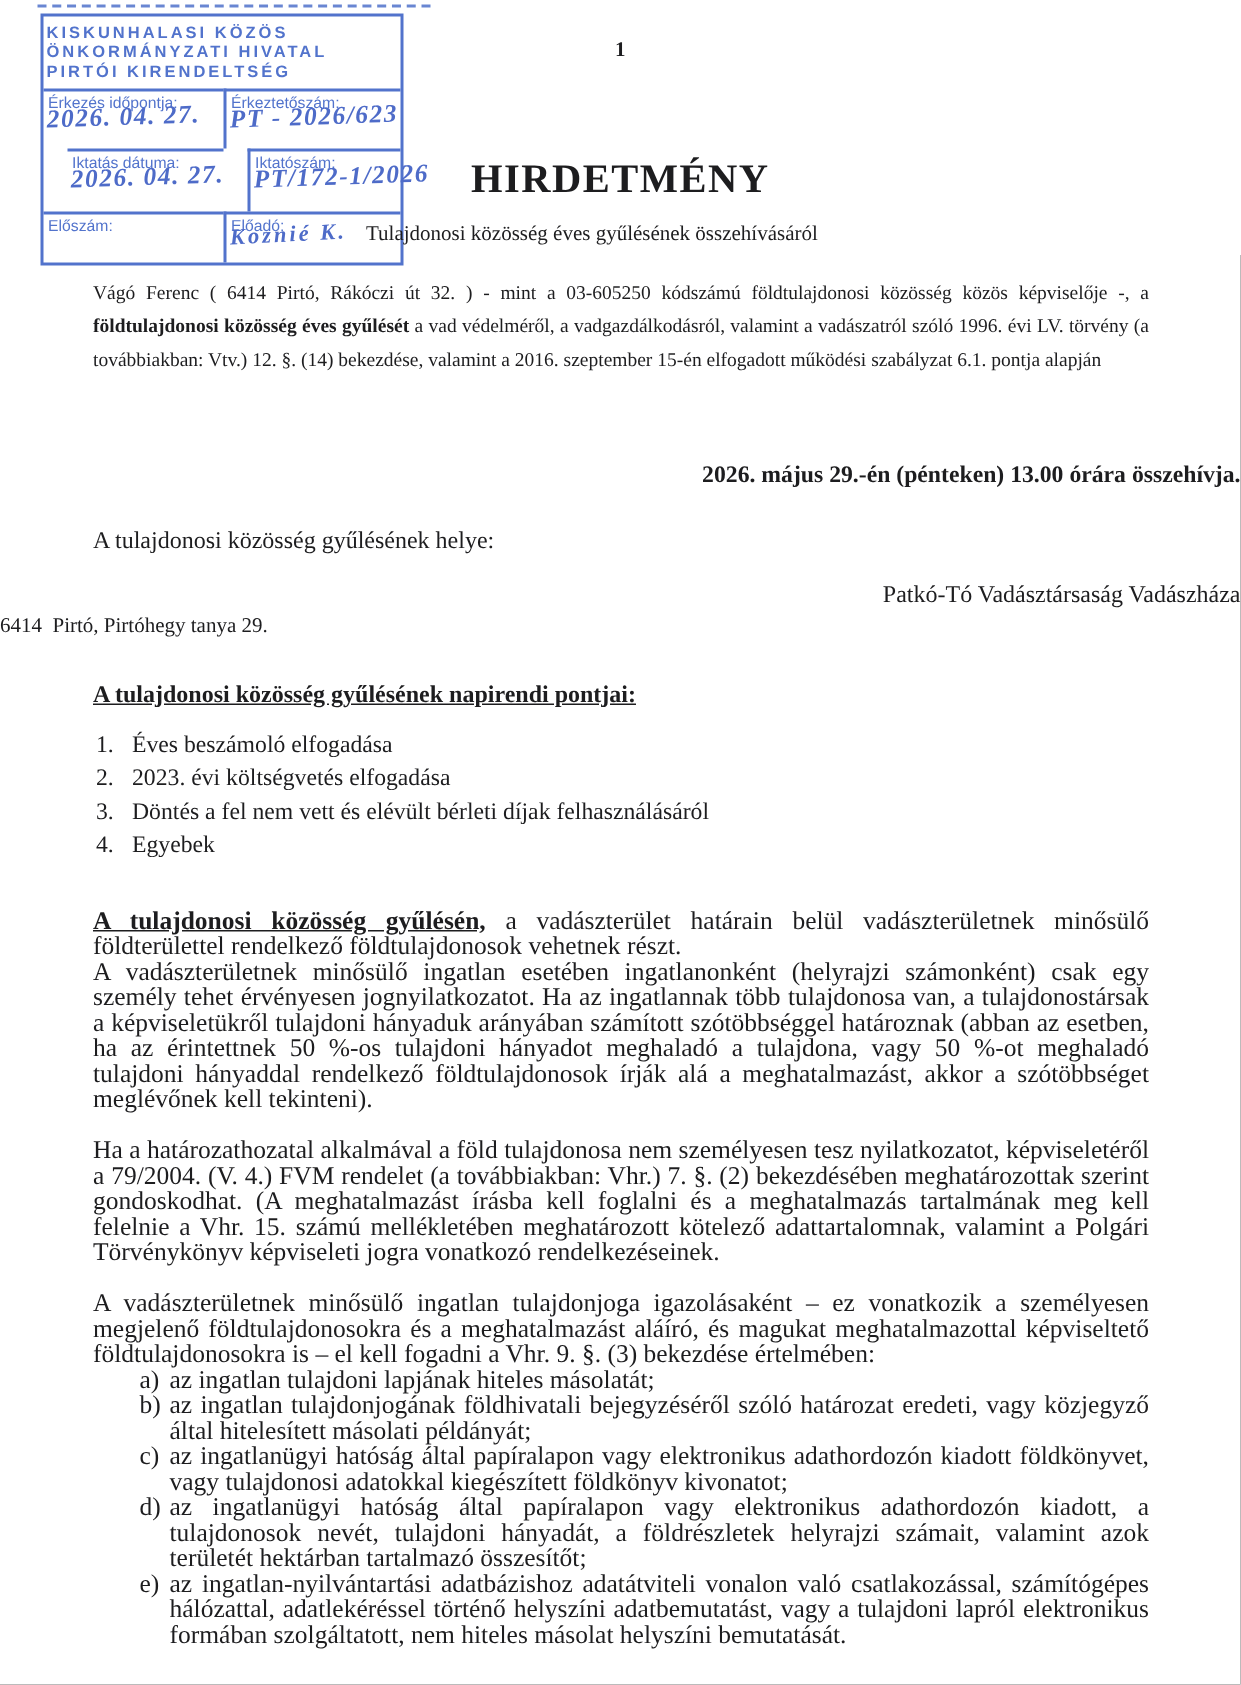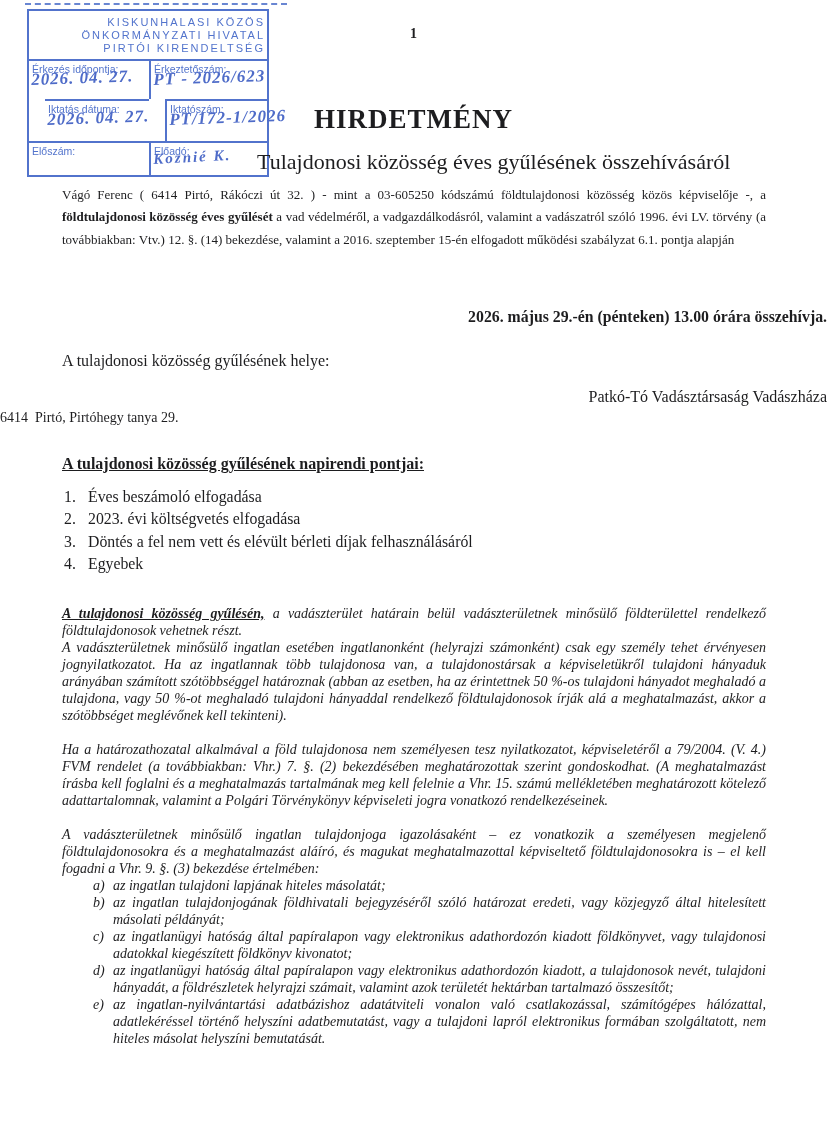--- a/index.html
+++ b/index.html
@@ -24,22 +24,22 @@
     border-top:2px dashed #4468c8; opacity:.8;
   }
   .stamp {
     position:absolute; top:9px; left:27px; width:242px;
     border:2px solid #4468c8;
     color:#4468c8;
     font-family:"Liberation Sans","DejaVu Sans",sans-serif;
     opacity:.92;
   }
   .stamp-office {
-    text-align:right; padding:5px 2px 4px 2px;
-    font-size:11px; font-weight:normal; letter-spacing:2px; line-height:13px;
+    text-align:left; padding:5px 2px 4px 2px;
+    font-size:11px; font-weight:bold; letter-spacing:2px; line-height:13px;
   }
   .stamp-grid { display:grid; grid-template-columns:120px 1fr; }
   .stamp-cell {
     position:relative; border-top:2px solid #4468c8;
     padding:2px 0 0 3px; font-size:10.5px; line-height:12px;
   }
   .stamp-cell.rcol { border-left:2px solid #4468c8; }
   .cell-r1 { height:40px; }
   .cell-r2 { height:42px;margin-left:16px; }
   .cell-r3 { height:34px; }
@@ -50,22 +50,22 @@
     color:#3f5fc4; white-space:nowrap;
     transform:rotate(-2deg); transform-origin:left top;
   }
   .hand.sig { top:10px; font-size:15px; transform:rotate(-3deg); letter-spacing:2px; }
   
   .doc-title {
     position:absolute; top:104px; left:0; right:0;
     text-align:center; font-size:27px; font-weight:bold; letter-spacing:1px;
   }
   .doc-subtitle {
-    position:absolute; top:149px; left:257px;
-    font-size:22px; white-space:nowrap;
+    position:absolute; top:149px; left:244px;
+    font-size:14px; white-space:nowrap;
   }
   
   .intro {
     position:absolute; top:184px; left:62px; width:704px;
     font-size:13px; line-height:22.3px;
     text-align:justify; text-align-last:left;
   }
   .datetime-line {
     position:absolute; top:308px; left:0; right:0;
     text-align:right; font-size:15.8px; font-weight:bold;
@@ -84,22 +84,22 @@
   .agenda-heading {
     position:absolute; top:455px; left:62px;
     font-size:16px; font-weight:bold; text-decoration:underline;
   }
   .agenda-list { position:absolute; top:486px; left:64px; font-size:15.8px; line-height:22.4px; }
   .agenda-item { display:flex; }
   .agenda-num { width:24px; }
   
   .notes {
     position:absolute; top:605px; left:62px; width:704px;
-    font-size:14px; line-height:17px;
-    text-align:justify; text-align-last:left;font-style:italic;
+    font-size:17px; line-height:17px;
+    text-align:justify; text-align-last:left;
   }
   .notes p { margin:0; }
   .notes p.gap { margin-top:17px; }
   .u-bold { font-weight:bold; text-decoration:underline; }
   .lettered { position:relative; padding-left:51px; text-align:justify; text-align-last:left; }
   .letter { position:absolute; left:31px; top:0; }
 </style>
 </head>
 <body>
 

